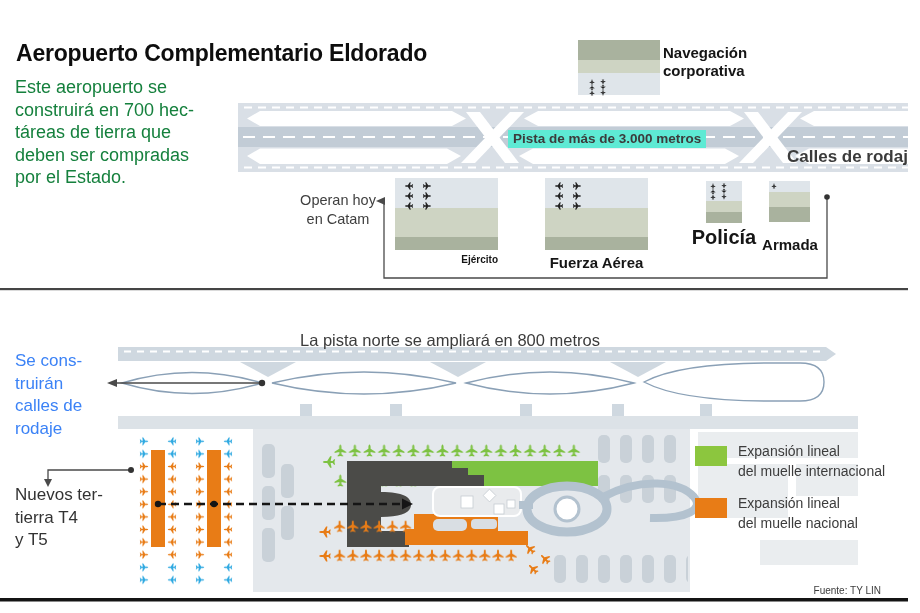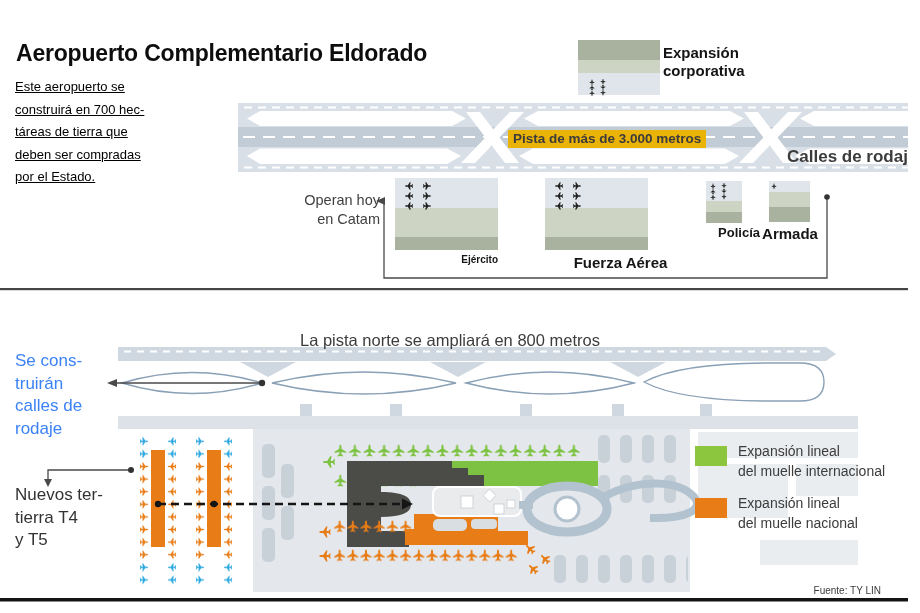--- a/index.html
+++ b/index.html
@@ -231,35 +231,35 @@
         <circle cx="214" cy="504" r="3.2" fill="#151515"></circle>
     <polyline points="131,470 48,470 48,479" fill="none" stroke="#4a4a4a" stroke-width="1.3"></polyline>
     <polygon points="44,479 52,479 48,487" fill="#4a4a4a"></polygon>
     <circle cx="131" cy="470" r="3" fill="#333"></circle>
   </g>
 
   <rect x="0" y="598" width="920" height="3.5" fill="#141414"></rect>
 </svg>
 
 <div class="t title" style="left:16px;top:38px;">Aeropuerto Complementario Eldorado</div>
-<div class="t" style="left:15px;top:76px;font-size:13px;line-height:22.6px;color:#000000;text-decoration:underline;">Este aeropuerto se
+<div class="t" style="left:15px;top:76px;font-size:18px;line-height:22.6px;color:#15803d;">Este aeropuerto se
 construirá en 700 hec-
 táreas de tierra que
 deben ser compradas
 por el Estado.</div>
-<div class="t b" style="left:663px;top:44px;font-size:15px;line-height:18px;">Expansión
+<div class="t b" style="left:663px;top:44px;font-size:15px;line-height:18px;">Navegación
 corporativa</div>
-<div class="t b" style="left:508px;top:130px;font-size:13.5px;color:#3b3b3b;background:#eab308;padding:0 5px;white-space:nowrap;">Pista de más de 3.000 metros</div>
+<div class="t b" style="left:508px;top:130px;font-size:13.5px;color:#3b3b3b;background:#5eead4;padding:0 5px;white-space:nowrap;">Pista de más de 3.000 metros</div>
 <div class="t b" style="left:787px;top:146px;font-size:17px;color:#3b3b3b;white-space:nowrap;">Calles de rodaje</div>
-<div class="t" style="left:296px;top:191px;width:84px;text-align:right;font-size:14.5px;line-height:19px;color:#3f3f3f;">Operan hoy
+<div class="t" style="left:296px;top:191px;width:84px;text-align:center;font-size:14.5px;line-height:19px;color:#3f3f3f;">Operan hoy
 en Catam</div>
 <div class="t b" style="left:395px;top:253px;width:103px;text-align:right;font-size:10px;">Ejército</div>
-<div class="t b" style="left:545px;top:253px;width:103px;text-align:center;font-size:15px;margin-left:24px;">Fuerza Aérea</div>
-<div class="t b" style="left:688px;top:224px;width:72px;text-align:right;font-size:13px;">Policía</div>
-<div class="t b" style="left:754px;top:224px;width:72px;text-align:center;font-size:15px;">Armada</div>
+<div class="t b" style="left:545px;top:253px;width:103px;text-align:center;font-size:15px;">Fuerza Aérea</div>
+<div class="t b" style="left:688px;top:224px;width:72px;text-align:center;font-size:20px;">Policía</div>
+<div class="t b" style="left:754px;top:235px;width:72px;text-align:center;font-size:15px;">Armada</div>
 
 <div class="t" style="left:300px;top:330px;font-size:16.5px;color:#3c3c3c;white-space:nowrap;">La pista norte se ampliará en 800 metros</div>
 <div class="t" style="left:15px;top:350px;font-size:17px;line-height:22.6px;color:#3b82f6;">Se cons-
 truirán
 calles de
 rodaje</div>
 <div class="t" style="left:15px;top:484px;font-size:17px;line-height:22.6px;color:#333;">Nuevos ter-
 tierra T4
 y T5</div>
 

